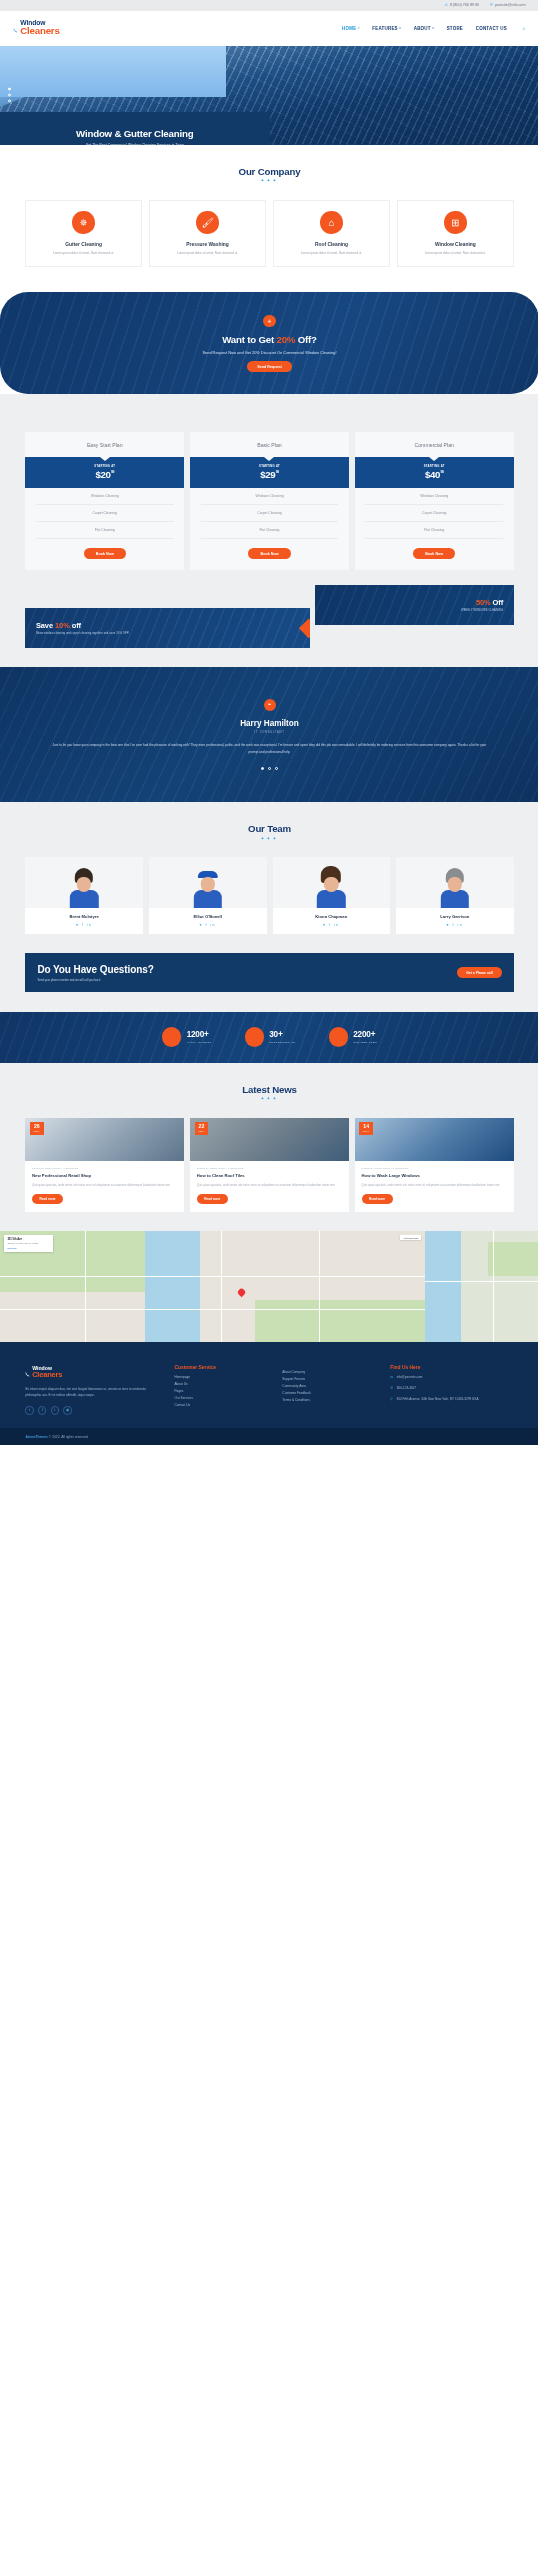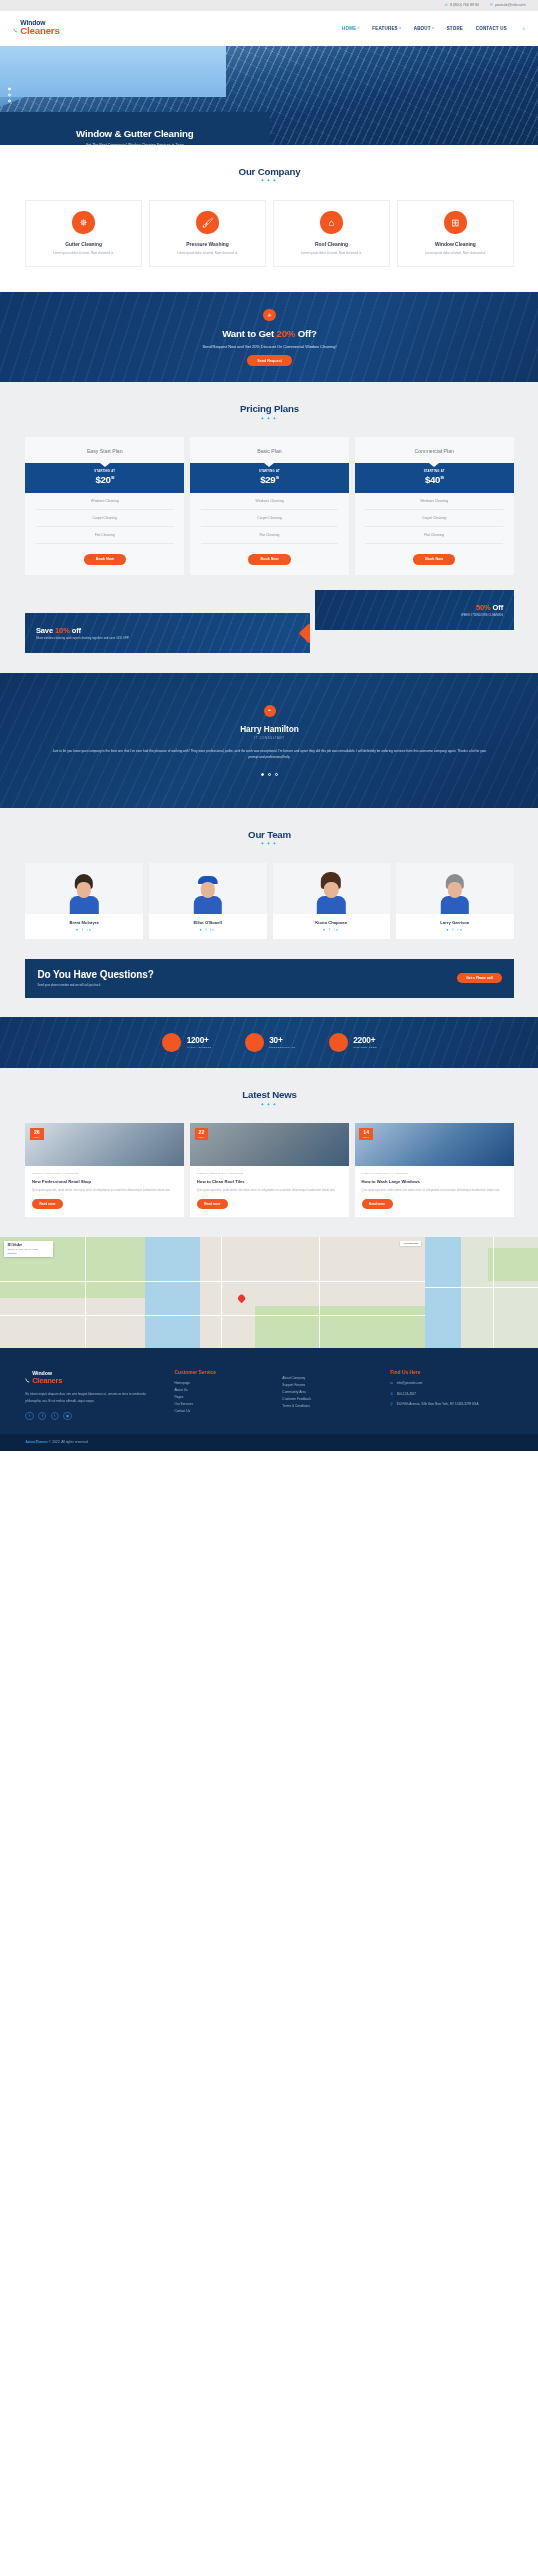--- a/index.html
+++ b/index.html
@@ -48,23 +48,23 @@
   .sec-d{margin-top:1.5px;font-size:4.5px;color:#2fa7e0;letter-spacing:2.2px;}
   
   .company{background:#fff;padding:21px 0 25.4px;}
   .cards{display:flex;gap:7.5px;justify-content:center;margin-top:16.5px;padding:0 25.4px;}
   .card{flex:1;border:0.7px solid #eceef0;background:#fff;padding:10.5px 6px 9.7px;text-align:center;}
   .circ{width:22.5px;height:22.5px;margin:0 auto;border-radius:50% 48% 52% 50%/50% 52% 48% 50%;
     background:#f4561f;display:flex;align-items:center;justify-content:center;color:#fff;font-size:9.7px;}
   .card-t{margin-top:8.2px;font-size:4.9px;font-weight:600;color:#2d3b4e;}
   .card-x{margin-top:4.5px;font-size:3px;color:#9aa3ad;line-height:1.7;}
   
-  .disc{position:relative;height:90px;overflow:hidden;
+  .disc{position:relative;height:102px;overflow:hidden;
     background:linear-gradient(120deg,#123c72 0%,#16457e 35%,#1a4e8c 60%,#123a6c 100%);
-    display:flex;flex-direction:column;align-items:center;justify-content:center;}
+    display:flex;flex-direction:column;align-items:center;justify-content:center;border-radius:28px;}
   .disc:before{content:"";position:absolute;inset:0;opacity:.5;
     background:repeating-linear-gradient(108deg, rgba(255,255,255,.06) 0 1.5px, rgba(7,30,62,.3) 1.5px 12px);}
   .disc-ic{position:relative;width:12.7px;height:12.7px;border-radius:50%;background:#f4561f;
     display:flex;align-items:center;justify-content:center;color:#fff;font-size:5.2px;z-index:2;}
   .disc-h{position:relative;z-index:2;margin-top:6.7px;font-size:9.7px;font-weight:700;color:#fff;letter-spacing:-0.2px;}
   .disc-h b{color:#f4561f;}
   .disc-s{position:relative;z-index:2;margin-top:4.5px;font-size:3.9px;color:#cfe0f2;}
   .disc-b{position:relative;z-index:2;margin-top:6.7px;font-size:3.7px;padding:3.4px 10.5px;}
   
   .pricing{background:#eeeff1;padding:21px 0 19.5px;}
@@ -284,24 +284,20 @@
       <span>✳</span>
     </div>
   <div class="disc-h">
     <span>Want to Get </span><b>20%</b><span> Off?</span>
   </div>
   <div class="disc-s">Send Request Now and Get 20% Discount On Commercial Window Cleaning!</div>
   <button class="btn-or disc-b">Send Request</button>
 </div>
 
 <div class="pricing">
-  <div class="sec-h">
-    <div class="sec-t">Pricing Plans</div>
-    <div class="sec-d">✦✦✦</div>
-  </div>
   <div class="plans">
     <div class="plan">
       <div class="plan-t">Easy Start Plan</div>
       <div class="plan-p">
         <div class="plan-st">STARTING AT</div>
         <div class="plan-am"><span>$20</span><sup>99</sup></div>
       </div>
       <div class="feat">Windows Cleaning</div>
       <div class="feat">Carpet Cleaning</div>
       <div class="feat">Flat Cleaning</div>

